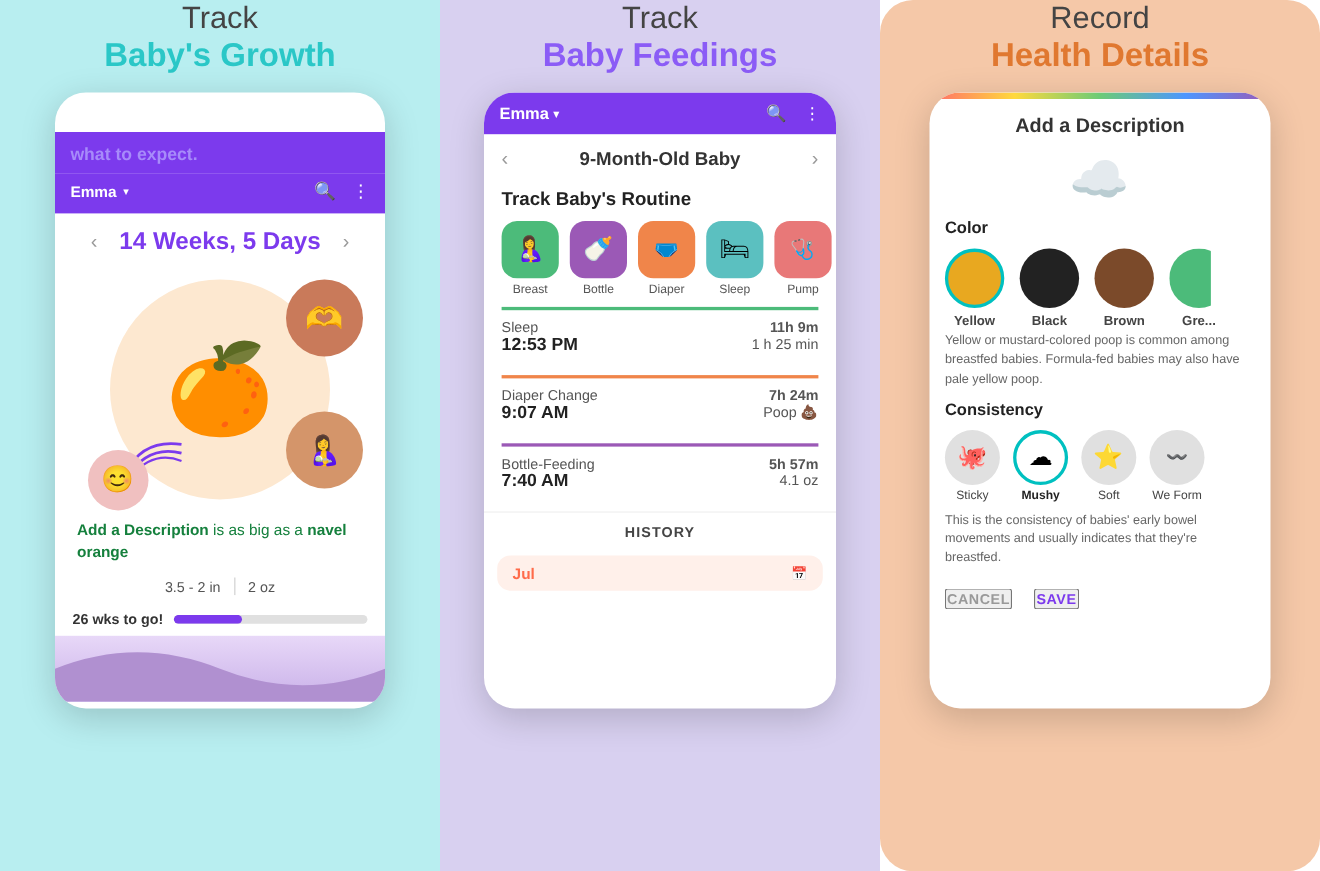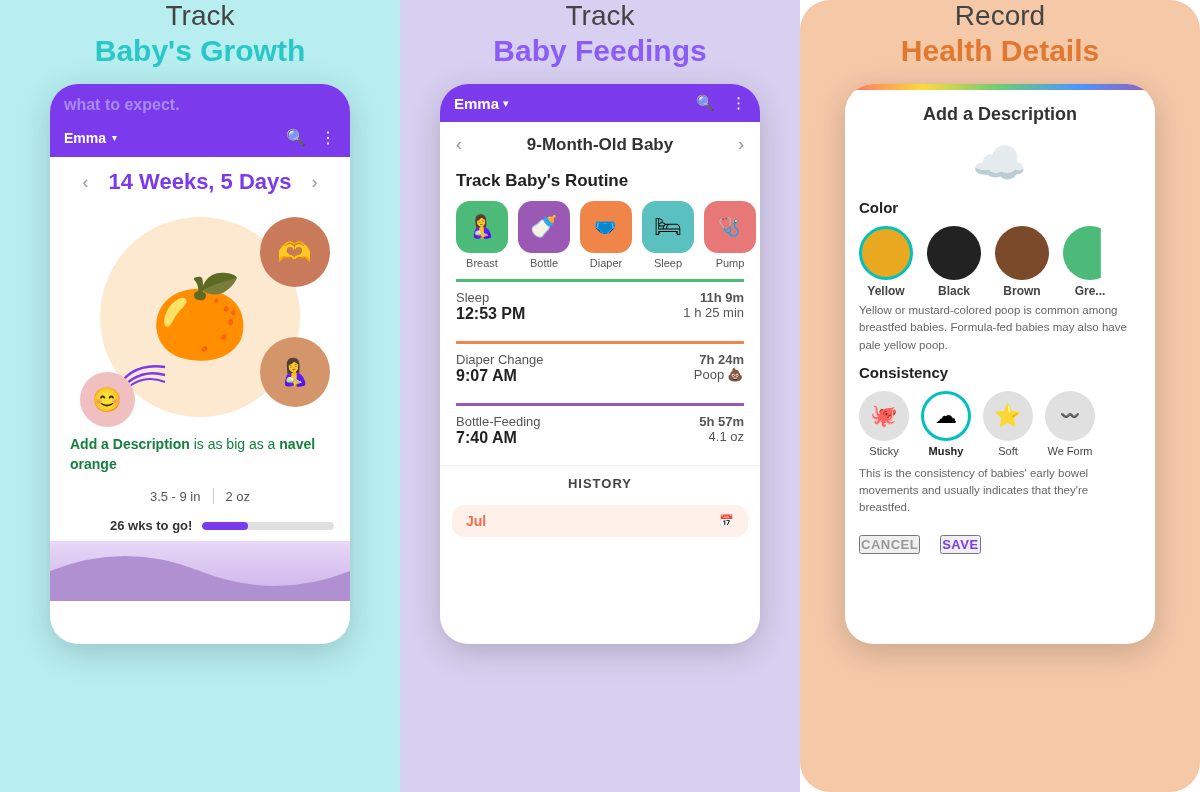--- a/index.html
+++ b/index.html
@@ -15,21 +15,21 @@
     .panel-title-bold-purple { font-size: 30px; font-weight: 900; color: #8b5cf6; text-align: center; margin-bottom: 16px; }
     .panel-title-bold-orange { font-size: 30px; font-weight: 900; color: #e07830; text-align: center; margin-bottom: 16px; }
 
     
     .phone { background: white; border-radius: 28px; overflow: hidden; box-shadow: 0 8px 32px rgba(0,0,0,0.18); position: relative; }
     .phone-1 { width: 300px; height: 560px; }
     .phone-2 { width: 320px; height: 560px; }
     .phone-3 { width: 310px; height: 560px; }
 
     
-    .p1-header { background: #7c3aed; padding: 12px 14px 8px; }
+    .p1-header { background: #7c3aed; padding: 12px 14px 8px; margin-top: 36px; }
     .p1-logo { color: white; font-size: 16px; font-weight: 600; }
     .p1-logo span { color: #a78bfa; }
     .p1-logo-dot { color: #00e5e5; }
     .p1-subheader { background: #7c3aed; display: flex; align-items: center; padding: 6px 14px 10px; gap: 6px; }
     .p1-name { color: white; font-size: 14px; font-weight: 600; }
     .p1-caret { color: white; font-size: 10px; }
     .p1-icons { margin-left: auto; display: flex; gap: 14px; }
     .p1-icon { color: white; font-size: 16px; }
 
     .p1-week { display: flex; align-items: center; justify-content: center; padding: 12px 0; gap: 20px; }
@@ -44,21 +44,21 @@
 
     .p1-desc { text-align: left; font-size: 14px; color: #15803d; padding: 8px 20px; line-height: 1.4; }
     .p1-desc strong { font-weight: 900; }
     .p1-name-inline { font-weight: 600; font-style: italic; }
 
     .p1-measurements { display: flex; align-items: center; justify-content: center; gap: 0; padding: 6px 0; }
     .p1-meas-text { font-size: 13px; color: #555; }
     .p1-divider-v { width: 1px; height: 16px; background: #ccc; margin: 0 12px; }
 
     .p1-weeks-left { display: flex; align-items: center; padding: 8px 16px; gap: 10px; }
-    .p1-weeks-label { font-size: 13px; font-weight: 700; color: #333; margin-left: 44px; }
+    .p1-weeks-label { font-size: 13px; font-weight: 700; color: #333; }
     .p1-progress-bar { flex: 1; height: 8px; background: #e0e0e0; border-radius: 4px; overflow: hidden; }
     .p1-progress-fill { height: 100%; background: #7c3aed; border-radius: 4px; width: 35%; }
 
     
     .p2-header { background: #7c3aed; padding: 10px 14px; display: flex; align-items: center; }
     .p2-name { color: white; font-size: 15px; font-weight: 600; }
     .p2-caret { color: white; margin-left: 4px; font-size: 11px; }
     .p2-icons { margin-left: auto; display: flex; gap: 16px; }
     .p2-icon { color: white; font-size: 15px; }
 
@@ -169,21 +169,21 @@
       </div>
     </div>
 
     <div class="p1-desc">
       <span class="p1-name-inline" style="font-style:normal;font-weight:600;">Add a Description</span>
       <span> is as big as a </span>
       <strong>navel orange</strong>
     </div>
 
     <div class="p1-measurements">
-      <span class="p1-meas-text">3.5 - 9 in</span>
+      <span class="p1-meas-text">3.5 - 2 in</span>
       <div class="p1-divider-v"></div>
       <span class="p1-meas-text">2 oz</span>
     </div>
 
     <div class="p1-weeks-left">
       <span class="p1-weeks-label">26 wks to go!</span>
       <div class="p1-progress-bar">
         <div class="p1-progress-fill"></div>
       </div>
     </div>

